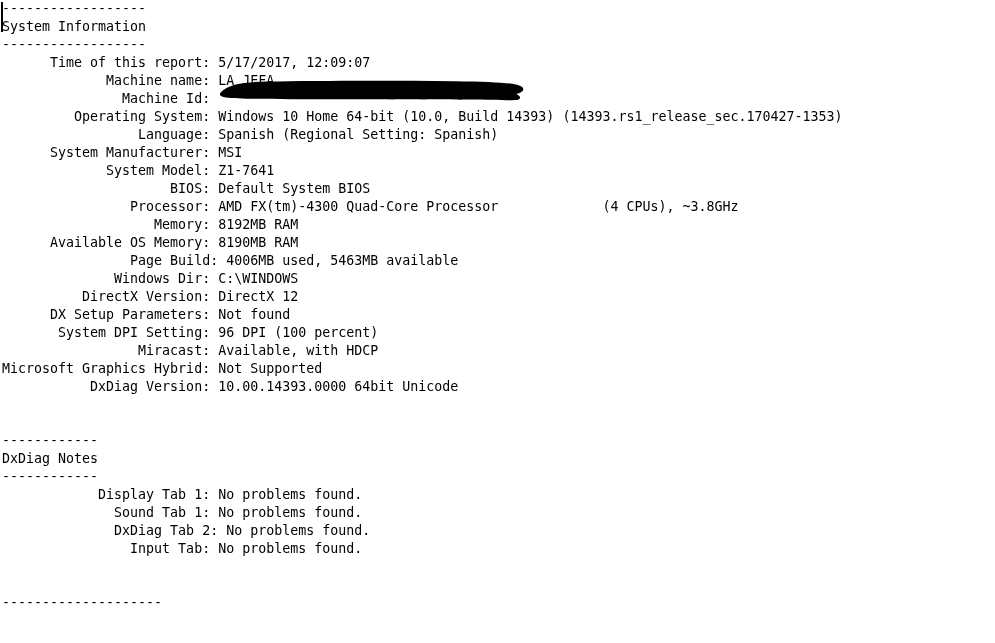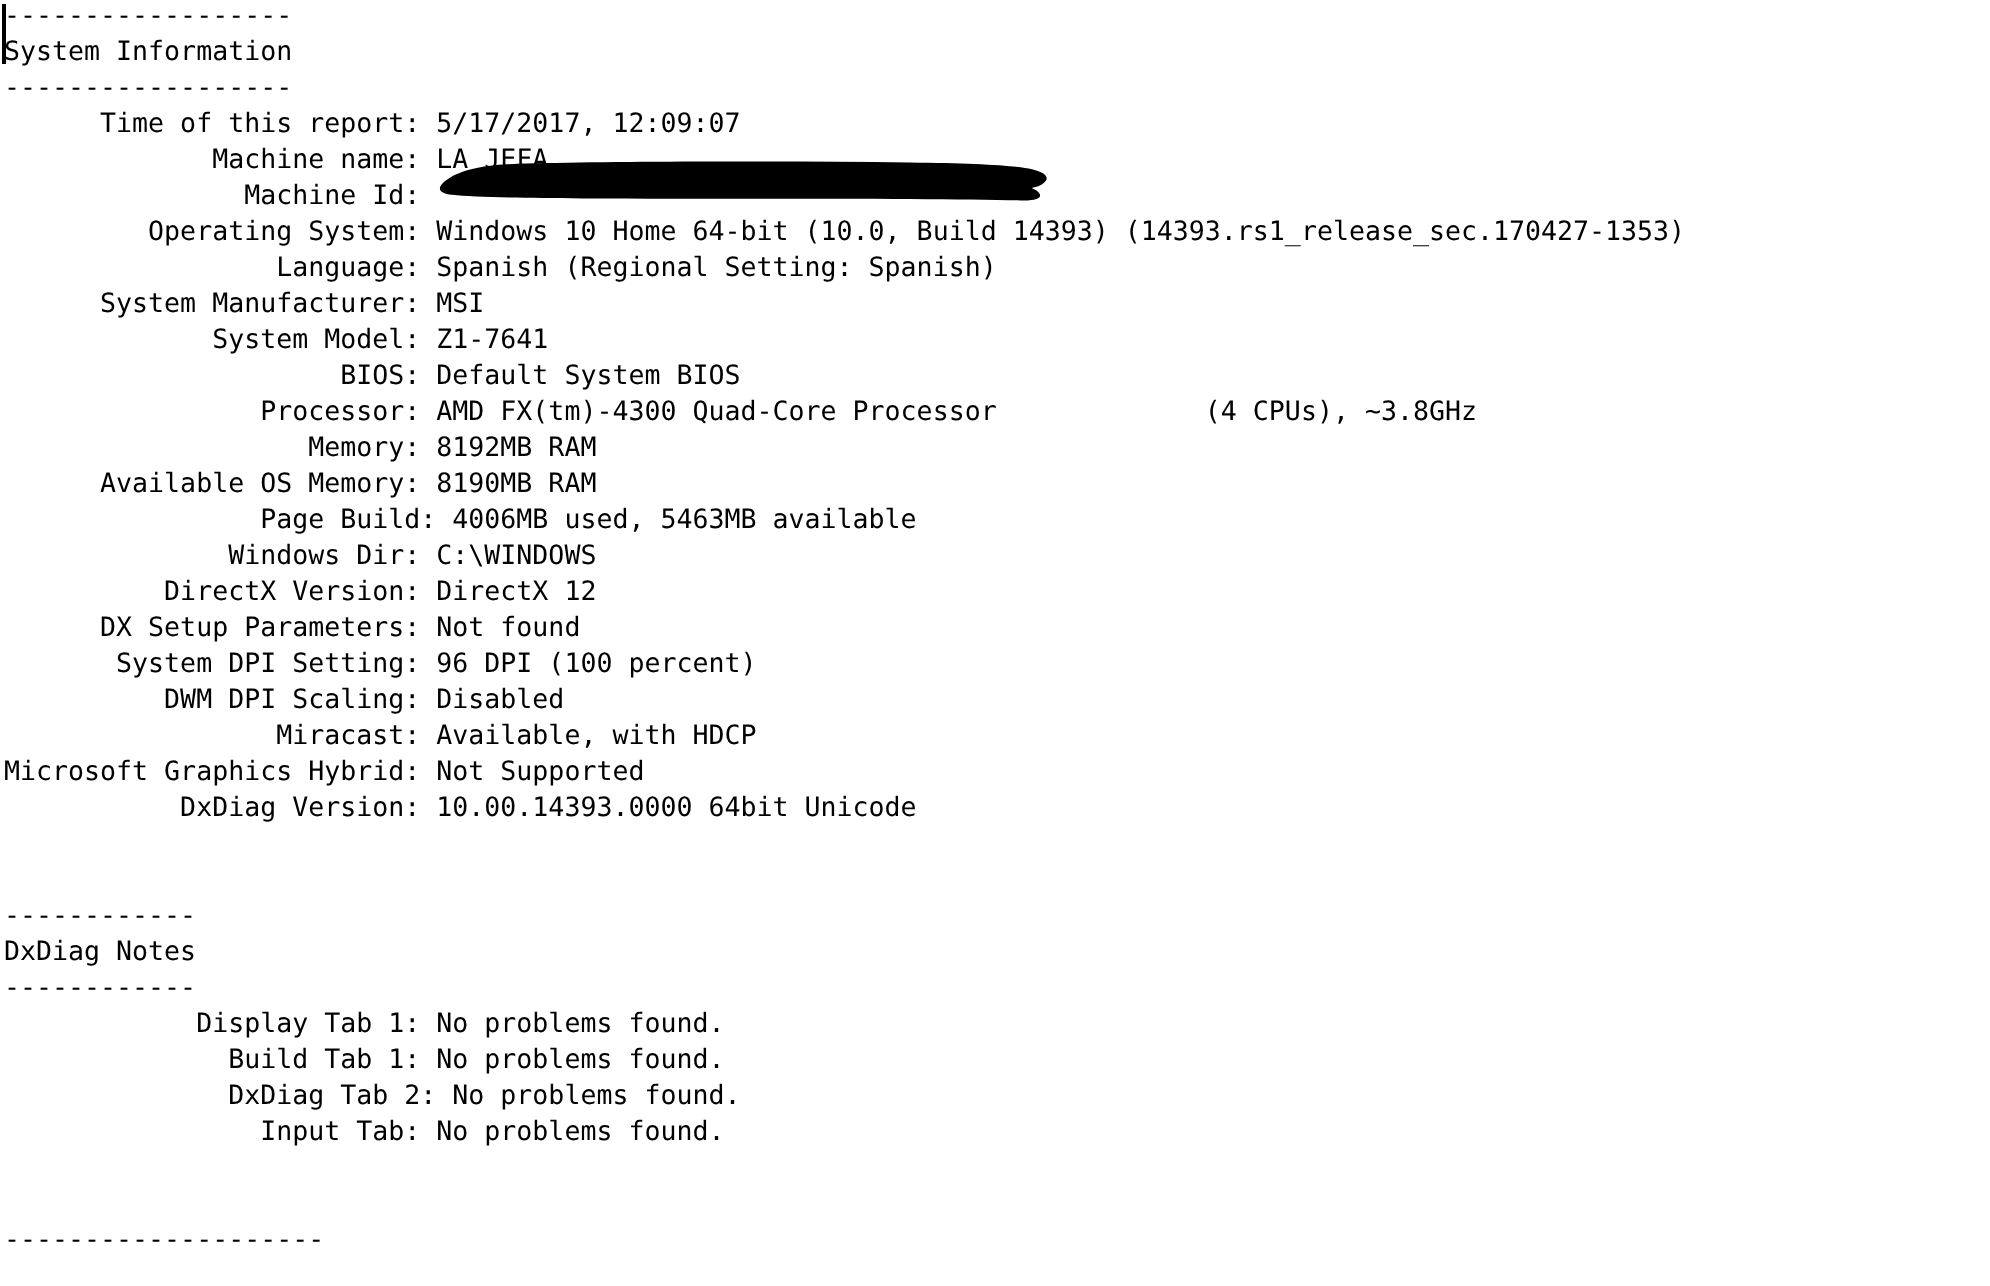--- a/index.html
+++ b/index.html
@@ -91,31 +91,30 @@
 </span><span class="entry-line">             System Model: Z1-7641
 </span><span class="entry-line">                     BIOS: Default System BIOS
 </span><span class="entry-line">                Processor: AMD FX(tm)-4300 Quad-Core Processor             (4 CPUs), ~3.8GHz
 </span><span class="entry-line">                   Memory: 8192MB RAM
 </span><span class="entry-line">      Available OS Memory: 8190MB RAM
 </span><span class="entry-line">                Page Build: 4006MB used, 5463MB available
 </span><span class="entry-line">              Windows Dir: C:\WINDOWS
 </span><span class="entry-line">          DirectX Version: DirectX 12
 </span><span class="entry-line">      DX Setup Parameters: Not found
 </span><span class="entry-line">       System DPI Setting: 96 DPI (100 percent)
-</span><span class="entry-line">          DWM DPI Scaling: Disabled
 </span><span class="entry-line">                 Miracast: Available, with HDCP
 </span><span class="entry-line">Microsoft Graphics Hybrid: Not Supported
 </span><span class="entry-line">           DxDiag Version: 10.00.14393.0000 64bit Unicode
 </span><span class="blank-line">
 </span><span class="blank-line">
 </span><span class="entry-line">------------
 </span><span class="entry-line">DxDiag Notes
 </span><span class="entry-line">------------
 </span><span class="entry-line">            Display Tab 1: No problems found.
-</span><span class="entry-line">              Build Tab 1: No problems found.
+</span><span class="entry-line">              Sound Tab 1: No problems found.
 </span><span class="entry-line">              DxDiag Tab 2: No problems found.
 </span><span class="entry-line">                Input Tab: No problems found.
 </span><span class="blank-line">
 </span><span class="blank-line">
 </span><span class="entry-line">--------------------
 </span></pre>
 
   <div class="redaction">
     <svg viewBox="0 0 308 22" preserveAspectRatio="none" aria-hidden="true">
       <path d="M2,13 C10,5 26,3 48,2.6 C96,1.6 170,1.4 236,2.2 C268,2.6 288,3.6 297,5.6

